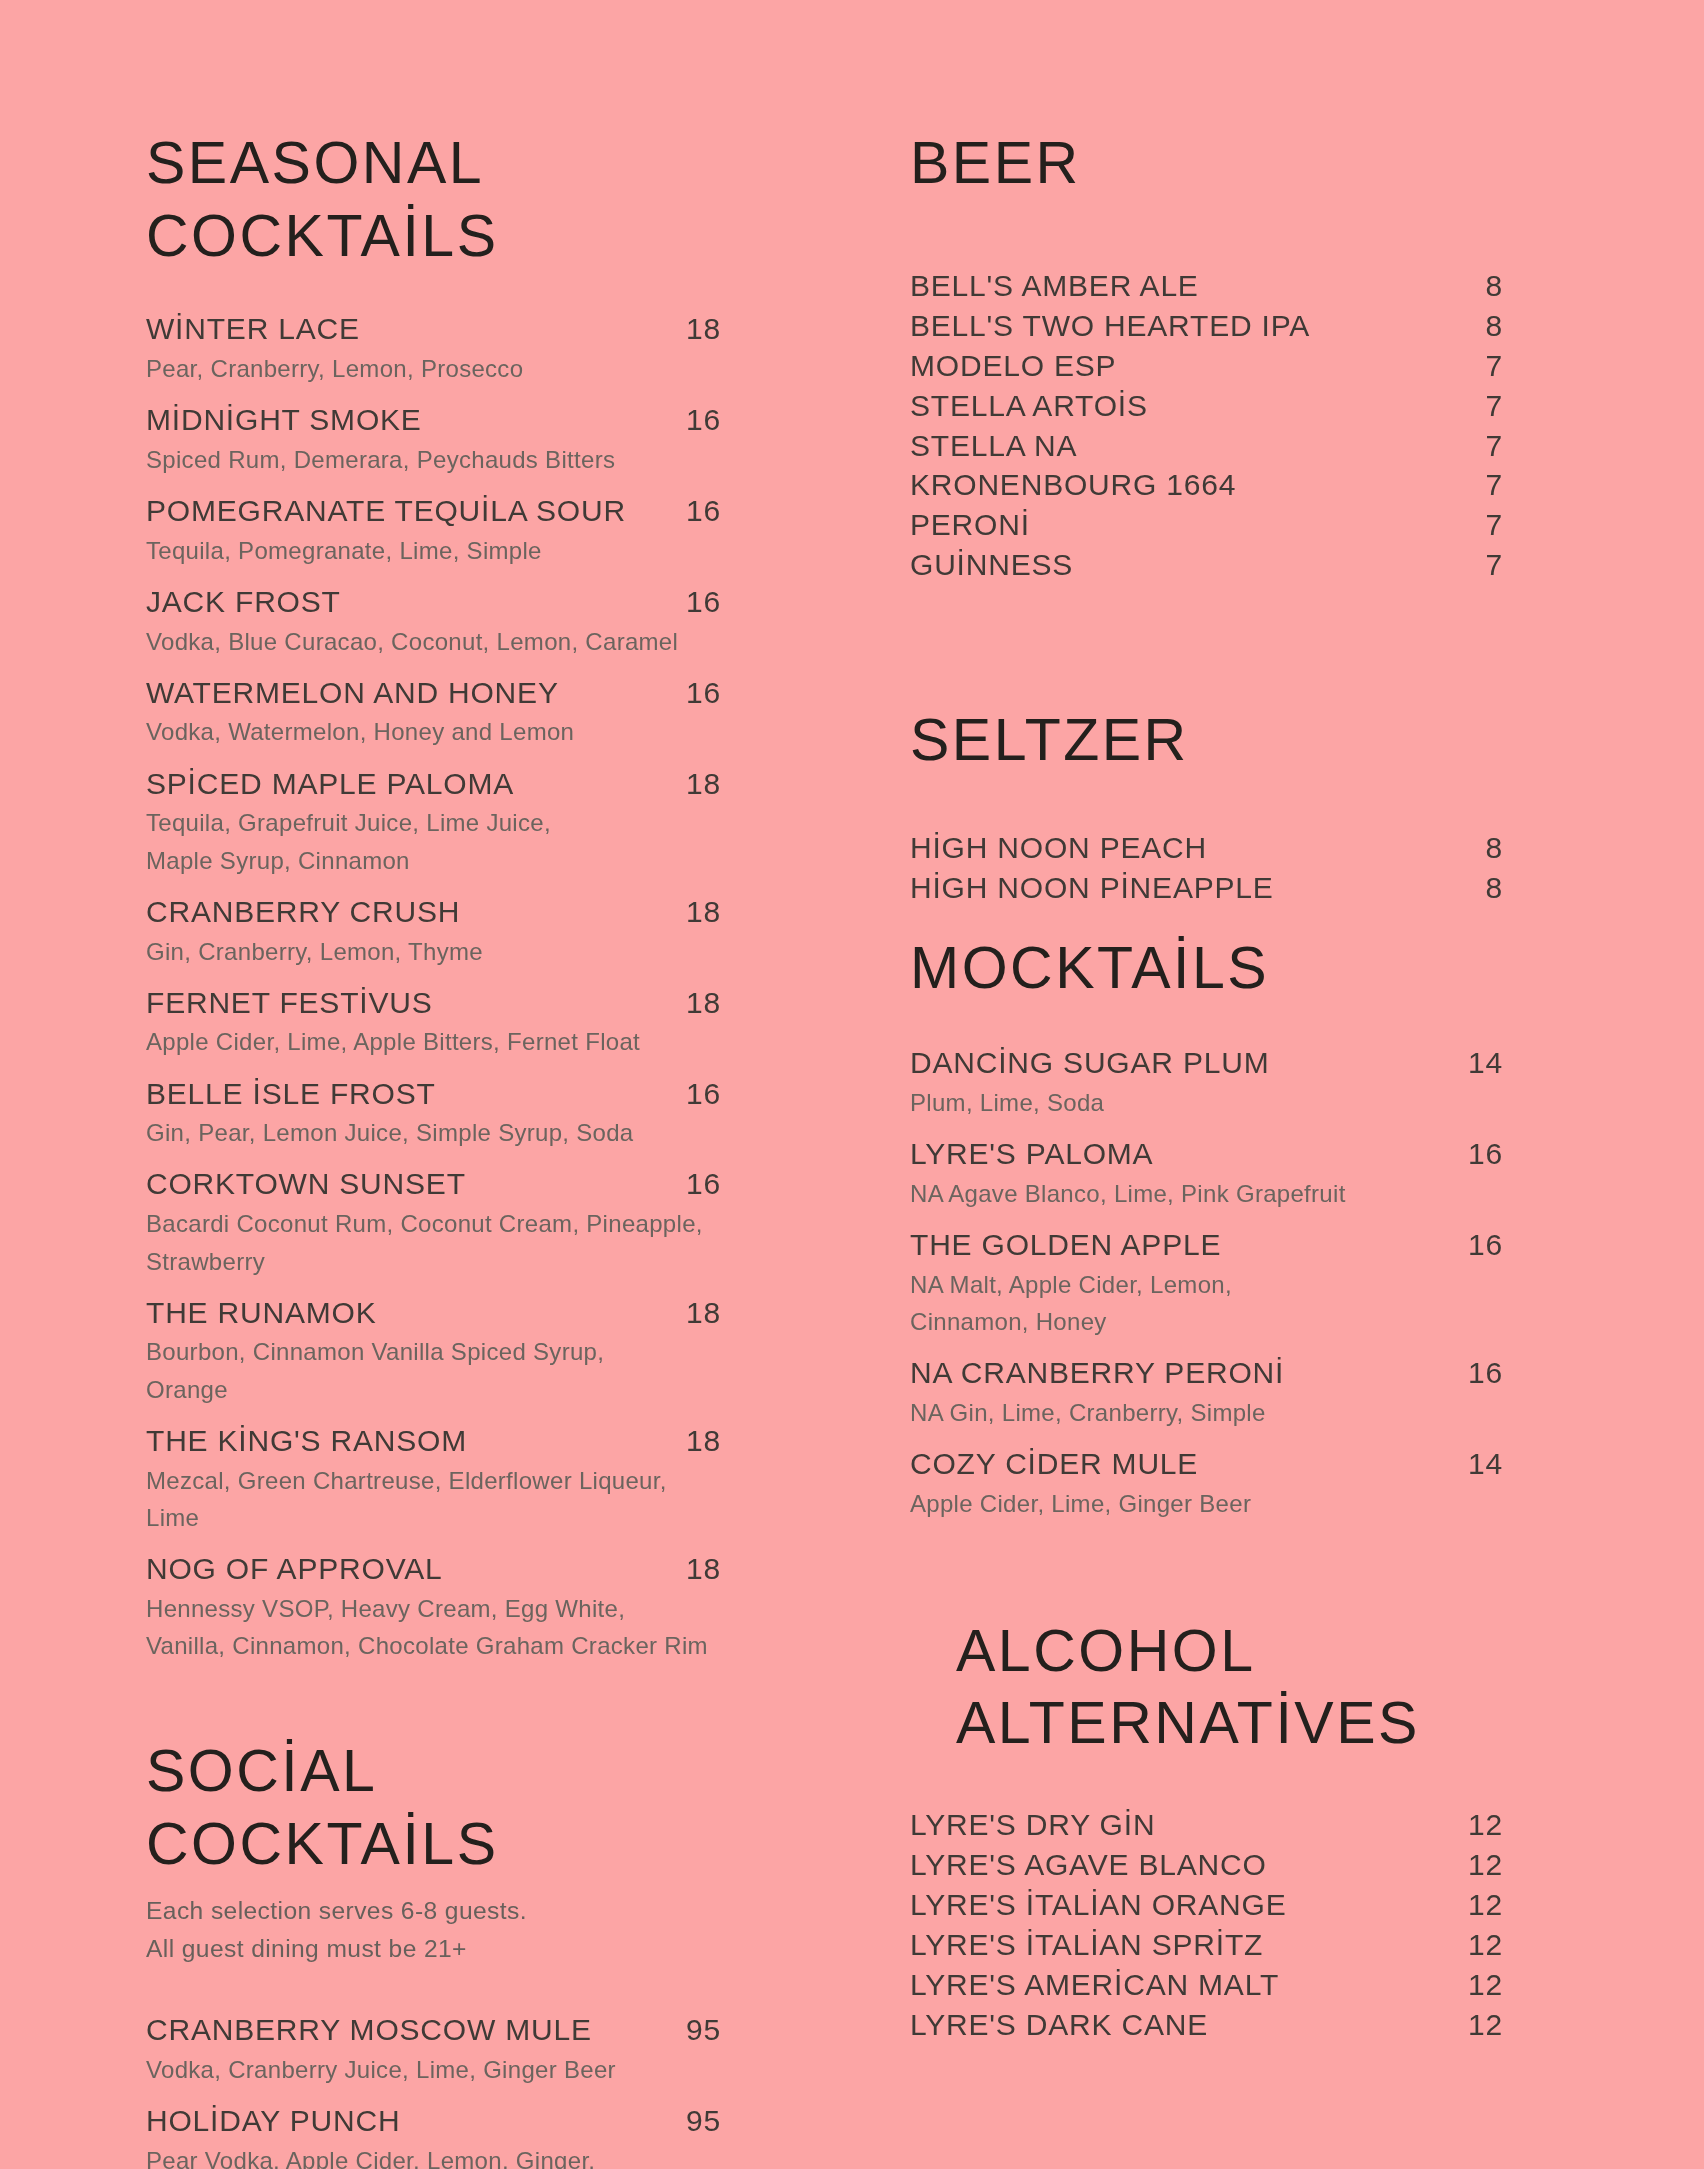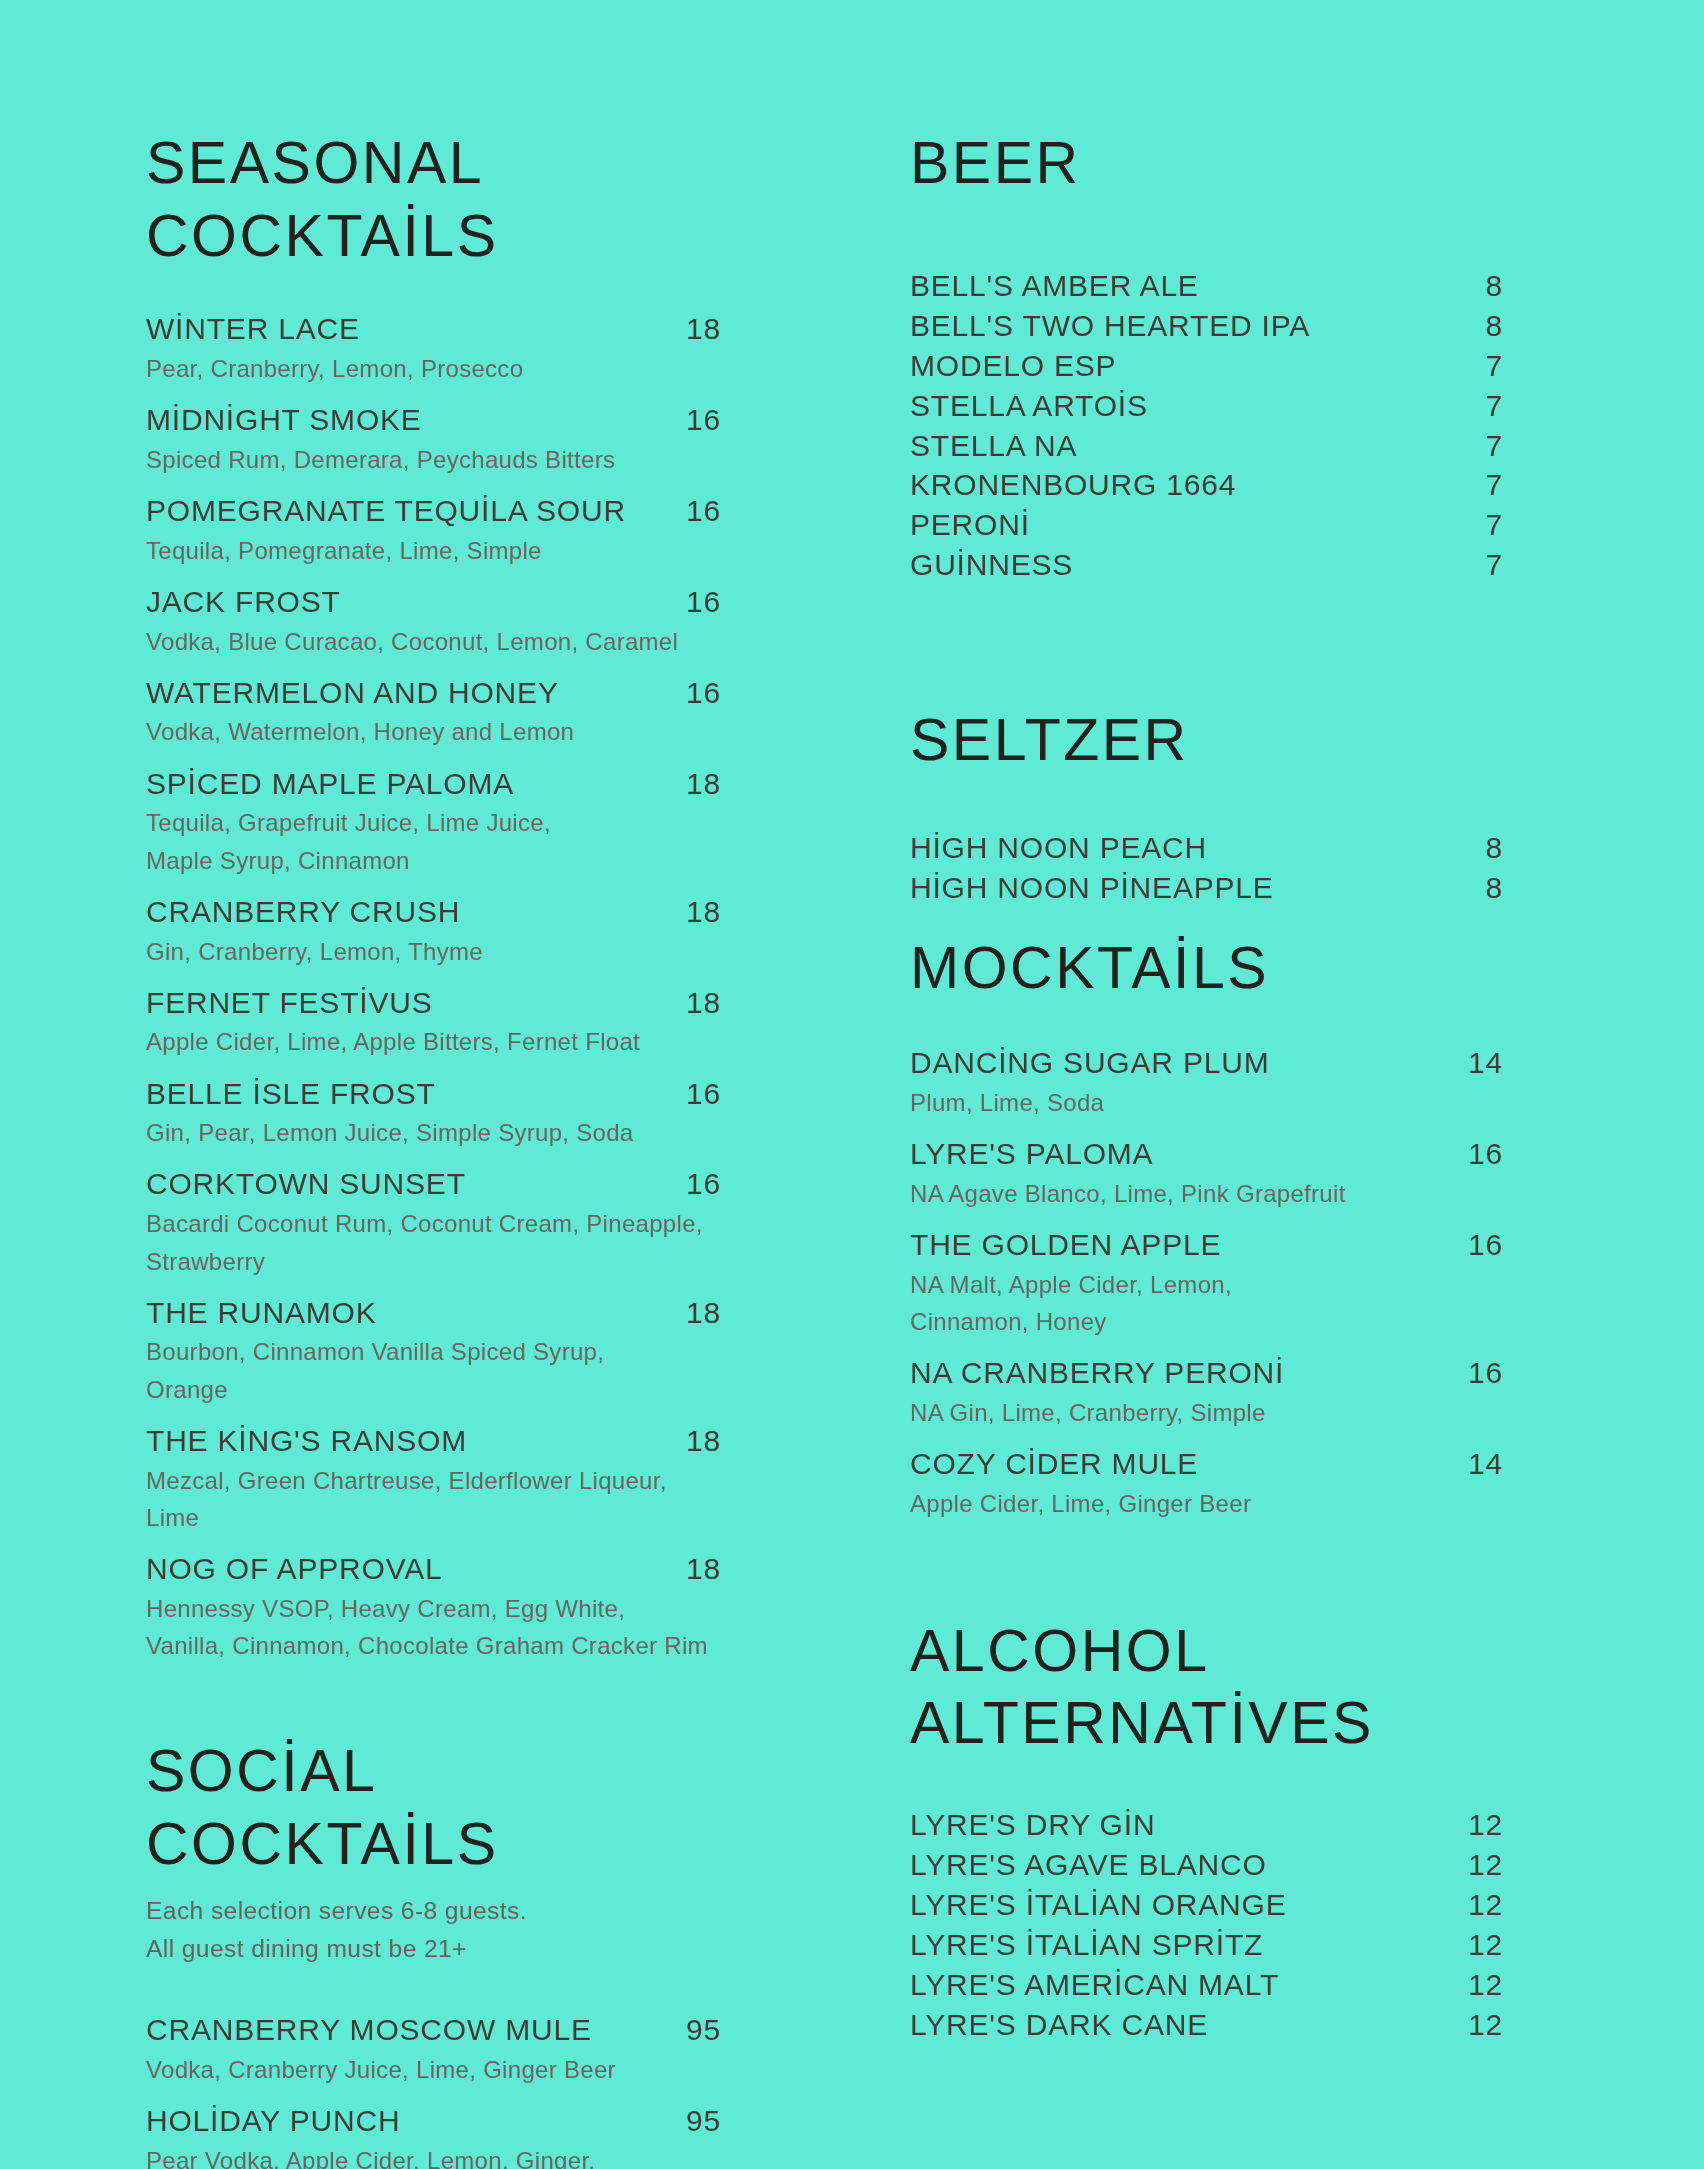--- a/index.html
+++ b/index.html
@@ -4,21 +4,21 @@
 <style>
   html, body {
     margin: 0;
     padding: 0;
     background: #ffffff;
   }
   .page {
     position: relative;
     width: 1704px;
     height: 2170px;
-    background: #5eead4;
+    background: #fca5a5;
     font-family: "Liberation Sans", sans-serif;
     overflow: hidden;
   }
   .column {
     position: absolute;
     top: 127px;
   }
   .column-left  { left: 146px;  width: 575px; }
   .column-right { left: 910px; width: 593px; }
 
@@ -70,21 +70,21 @@
   .section-seltzer .item-head,
   .section-alcohol-alternatives .item-head { line-height: 1.22; }
 
   
   .section-beer .section-title { margin-bottom: 68px; }
   .section-seltzer { margin-top: 120px; }
   .section-seltzer .section-title { margin-bottom: 53px; }
   .section-mocktails { margin-top: 25.4px; }
   .section-mocktails .section-title { margin-bottom: 41px; }
   .section-alcohol-alternatives { margin-top: 95px; }
-  .section-alcohol-alternatives .section-title { margin-bottom: 47px; }
+  .section-alcohol-alternatives .section-title { margin-bottom: 47px; margin-left: 46px; }
   .section-social-cocktails { margin-top: 73px; }
   .section-social-cocktails .section-title { margin-bottom: 20px; }
 </style>
 </head>
 <body>
 
 <div class="page">
   <div class="column column-left" id="col-left_column">
       <section class="section section-seasonal-cocktails">
         <h2 class="section-title">

